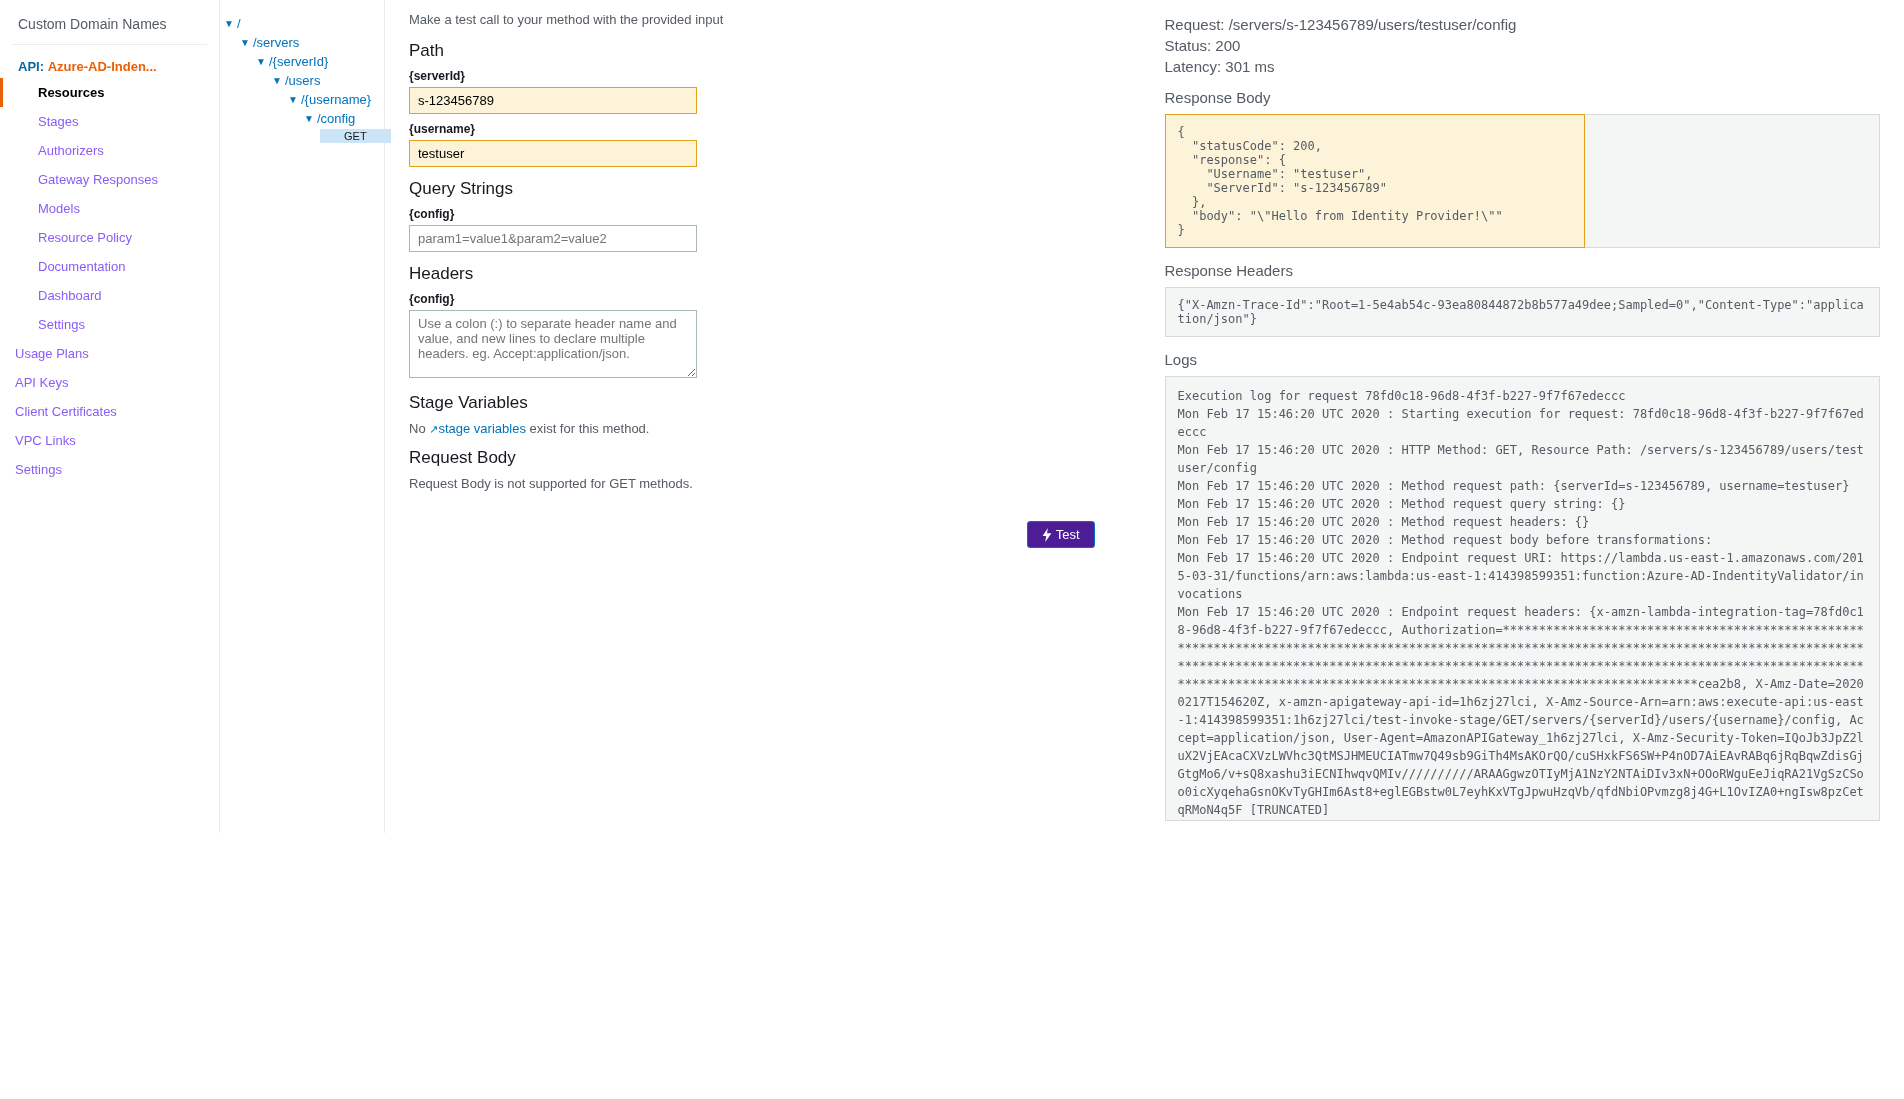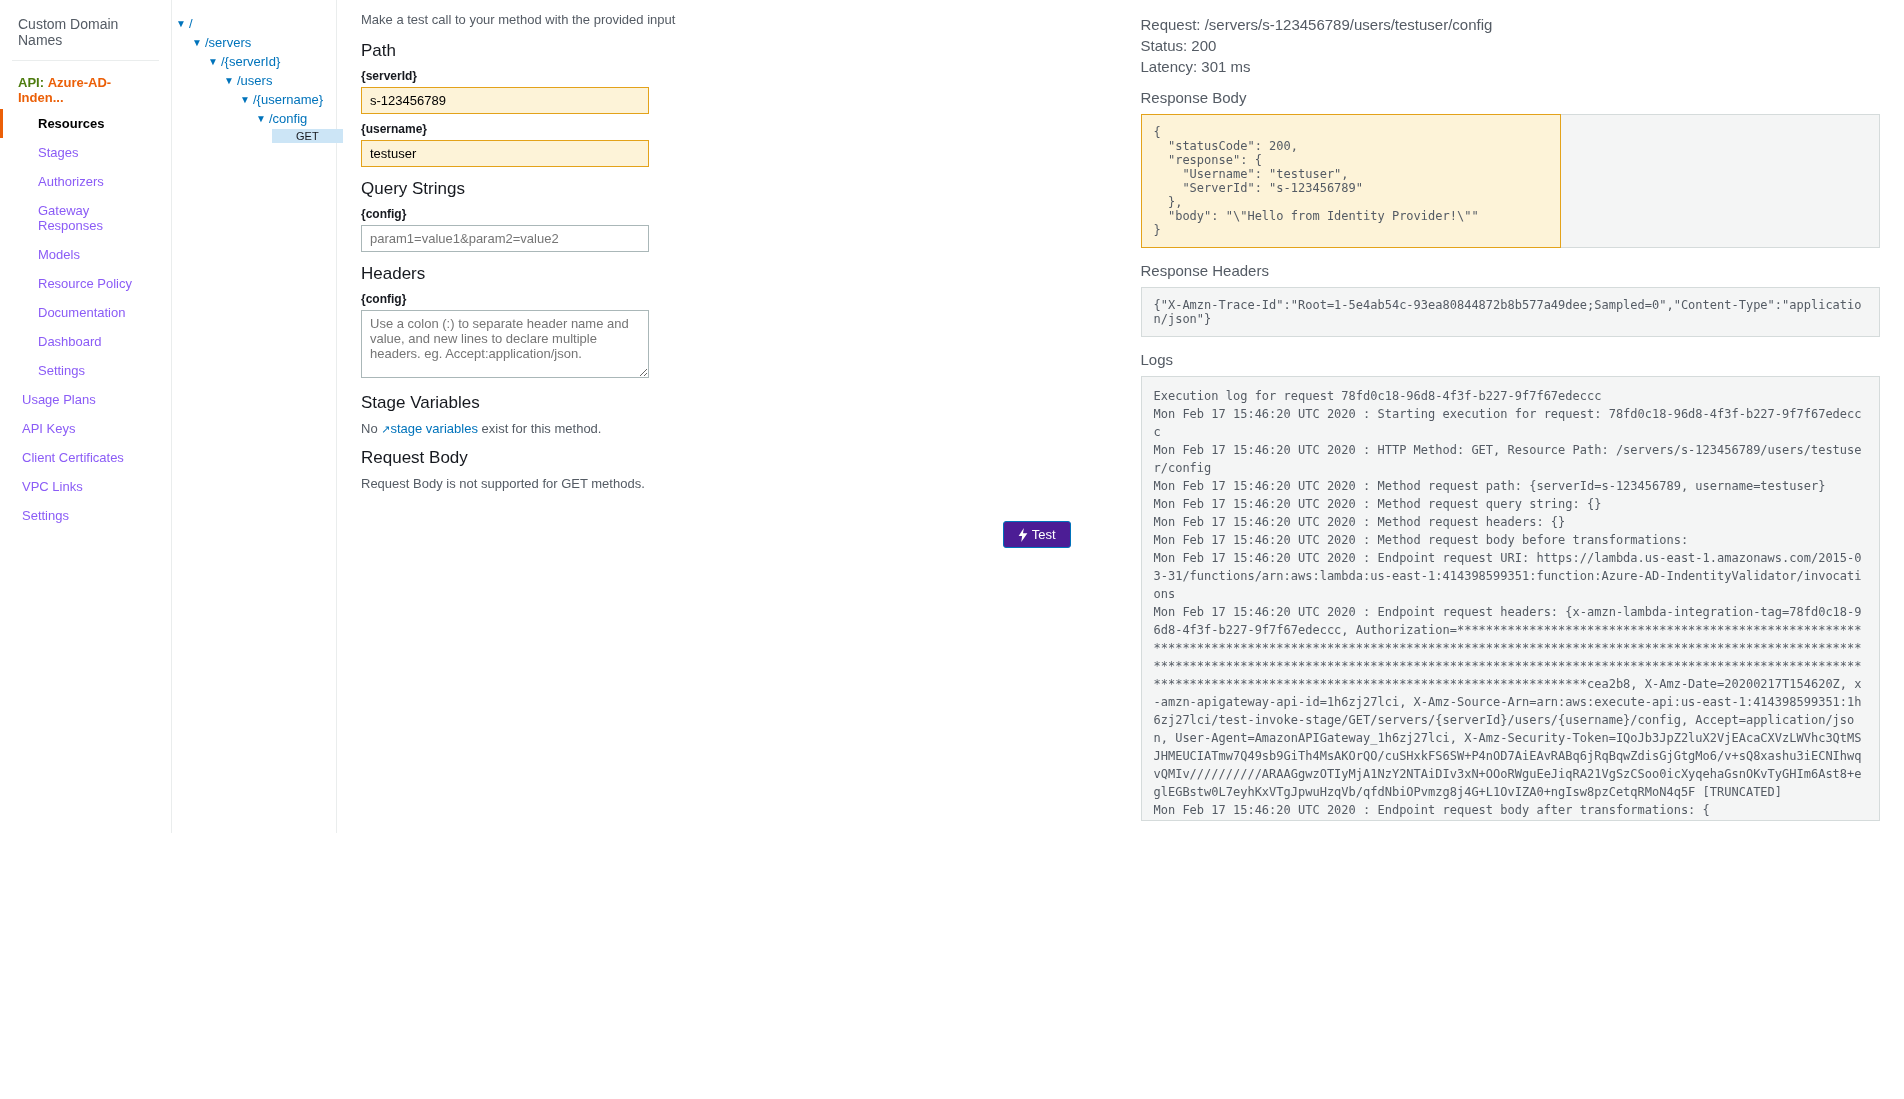--- a/index.html
+++ b/index.html
@@ -1,26 +1,26 @@
 <!DOCTYPE html>
 <html><head>
   <meta charset="utf-8">
   <style>
     * { box-sizing: border-box; margin: 0; padding: 0; }
     body { font-family: -apple-system, BlinkMacSystemFont, "Segoe UI", Arial, sans-serif; font-size: 13px; color: #16191f; background: #fff; }
     .container { display: flex; width: 1904px; }
-    .sidebar-left { width: 172px; padding: 8px 0; border-right: 1px solid #eaeded; }
+    .sidebar-left { width: 220px; padding: 8px 0; border-right: 1px solid #eaeded; }
     .sidebar-left hr { border: none; border-top: 1px solid #eaeded; margin: 8px 12px; }
     .nav-header { padding: 8px 18px 4px; font-size: 14px; color: #545b64; }
     .nav-api-label { padding: 6px 18px 4px; font-size: 13px; }
-    .nav-api-label .label { color: #4d7c0f; font-weight: bold; }
+    .nav-api-label .label { color: #0369a1; font-weight: bold; }
     .nav-api-label .value { color: #eb5f07; font-weight: bold; }
     .nav-item { padding: 7px 18px 7px 38px; font-size: 13px; color: #8b5cf6; cursor: pointer; }
     .nav-item.active { border-left: 3px solid #eb5f07; padding-left: 35px; font-weight: bold; color: #000000; }
-    .nav-item.top { padding-left: 22px; }
+    .nav-item.top { padding-left: 15px; }
     
     .sidebar-mid { width: 165px; border-right: 1px solid #eaeded; padding: 14px 4px; }
     .tree { list-style: none; }
     .tree li { white-space: nowrap; }
     .tree .row { display: flex; align-items: center; gap: 3px; padding: 2px 0; cursor: pointer; }
     .tree .caret { color: #0073bb; font-size: 10px; display: inline-block; width: 10px; }
     .tree .node { color: #0073bb; font-size: 13px; }
     .tree ul { list-style: none; padding-left: 16px; }
     .tree .method { background: #cce5f6; padding: 1px 24px; font-size: 11px; cursor: pointer; color: #16191f; margin-left: 16px; display: inline-block; }
     

